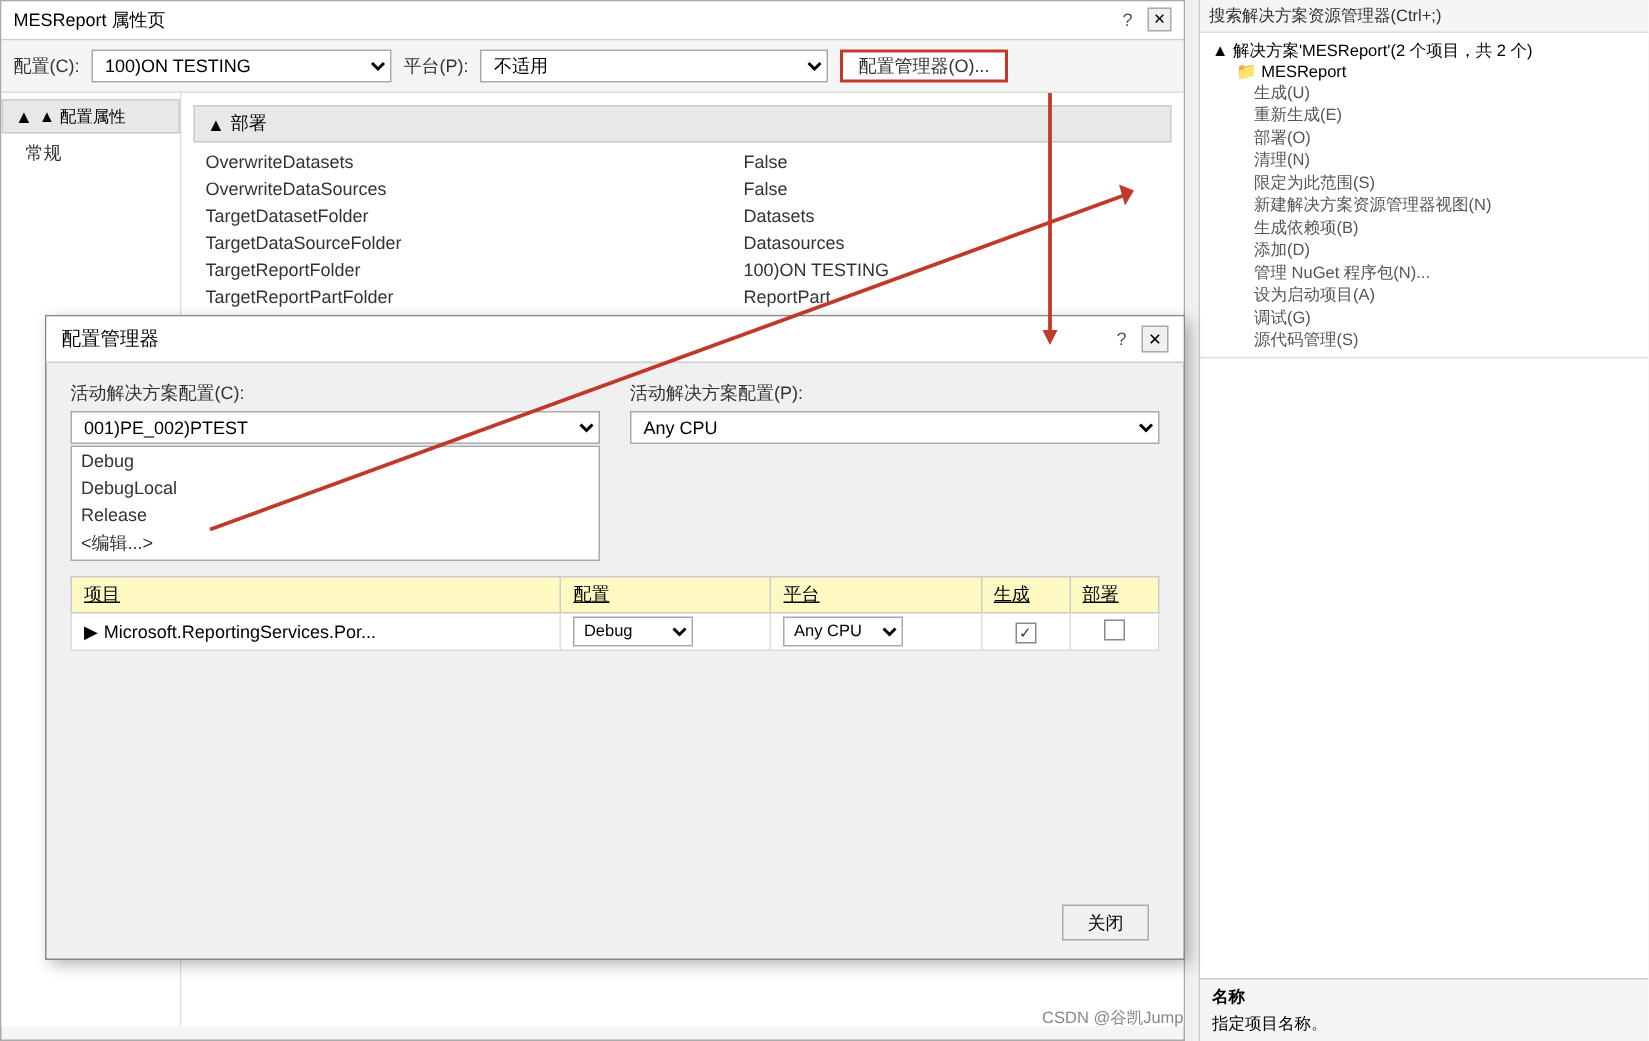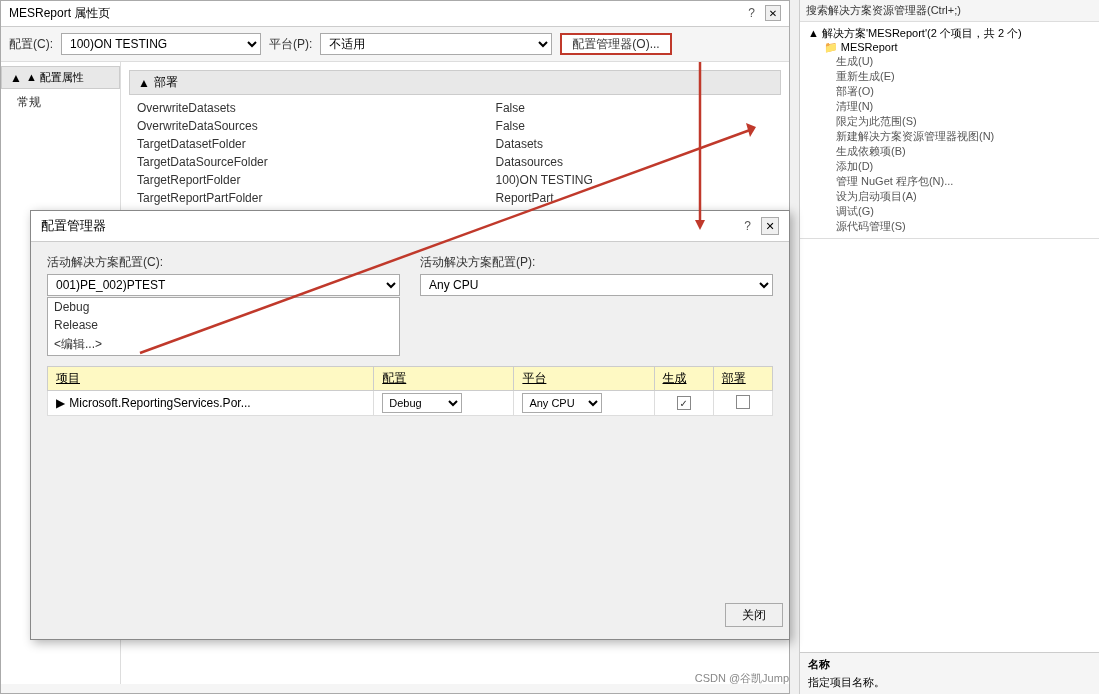--- a/index.html
+++ b/index.html
@@ -298,21 +298,21 @@
       border: 1px solid #aaa;
       background: white;
       font-size: 11px;
       padding: 0 2px;
       width: 80px;
     }
 
     .dialog-footer {
       position: absolute;
       bottom: 12px;
-      right: 6px;
+      right: 23px;
       display: flex;
       gap: 8px;
     }
 
     .dialog-btn {
       height: 24px;
       padding: 0 16px;
       border: 1px solid #aaa;
       background: #f0f0f0;
       font-size: 12px;
@@ -437,20 +437,21 @@
 
     <div class="dialog-row">
       <div class="dialog-field">
         <div class="dialog-field-label">活动解决方案配置(C):</div>
         <select class="dialog-select">
           <option>001)PE_002)PTEST</option>
         </select>
         
         <div class="dropdown-list" style="margin-top:1px; max-height:100px; overflow-y:auto;">
           <div class="dropdown-item">Debug</div>
+          <div class="dropdown-item">DebugLocal</div>
           <div class="dropdown-item">Release</div>
           <div class="dropdown-item">&lt;编辑...&gt;</div>
         </div>
       </div>
       <div class="dialog-field">
         <div class="dialog-field-label">活动解决方案配置(P):</div>
         <select class="dialog-select">
           <option>Any CPU</option>
         </select>
       </div>

